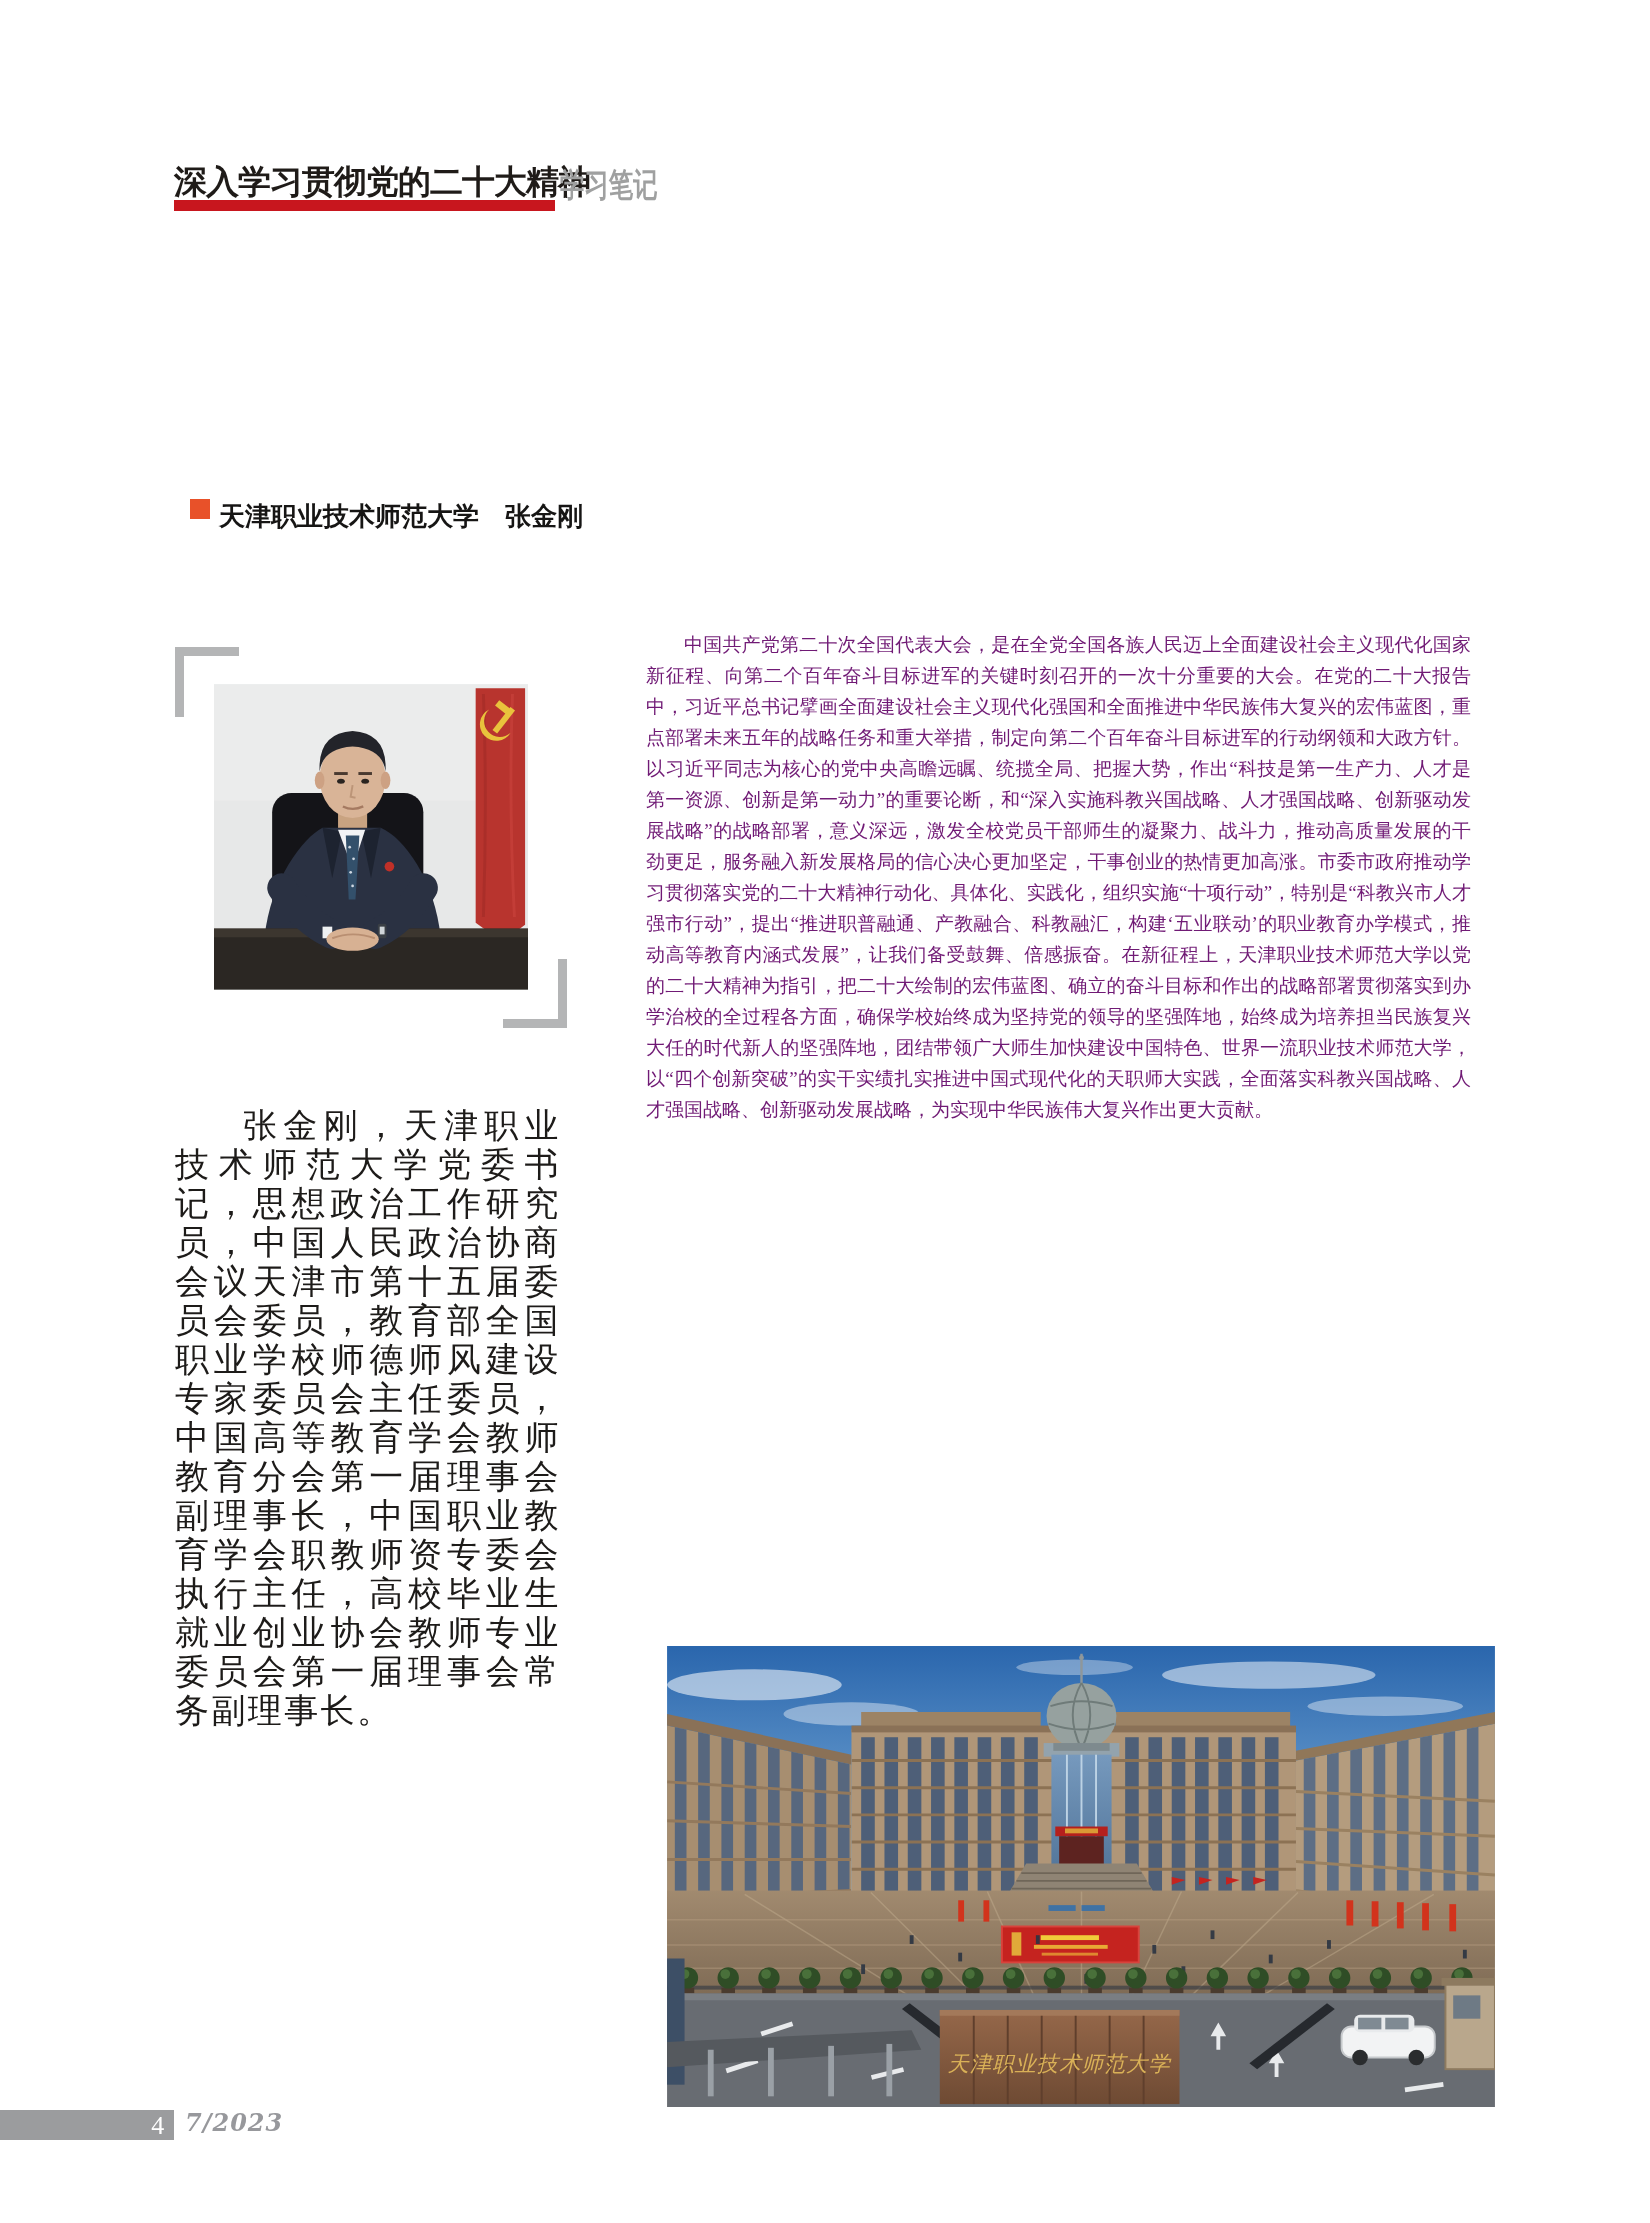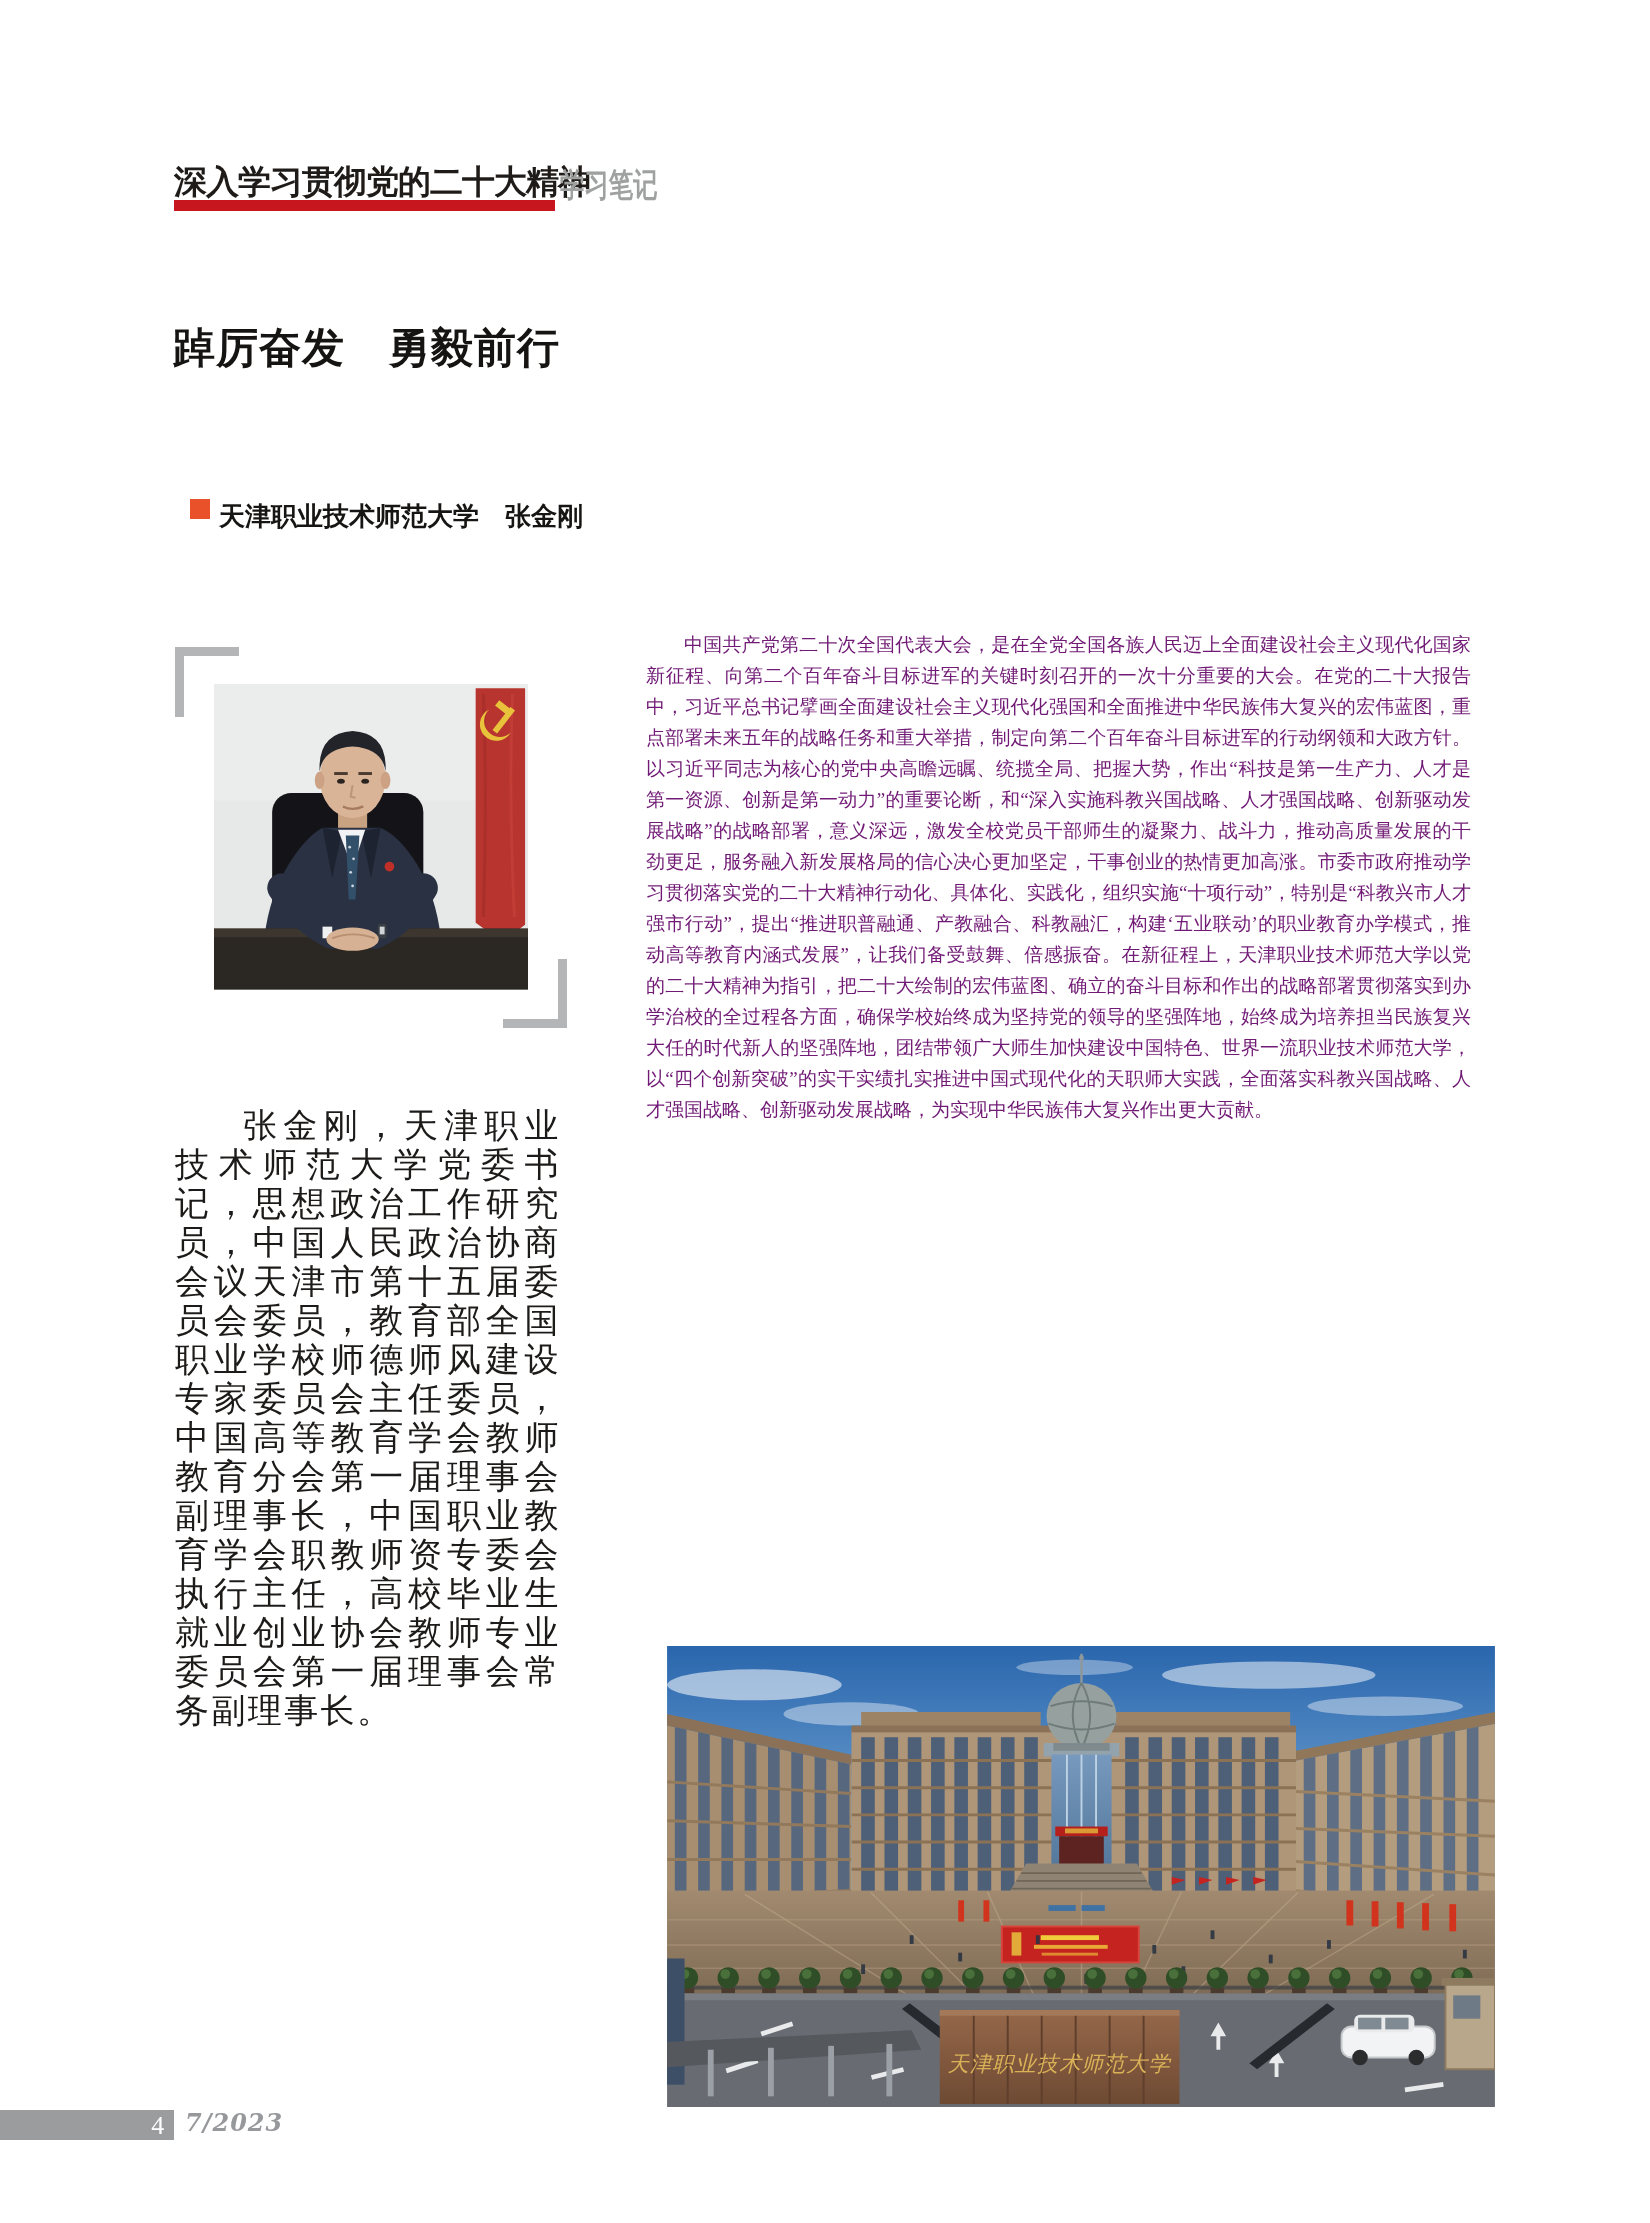--- a/index.html
+++ b/index.html
@@ -47,21 +47,20 @@
 </style>
 </head>
 <body>
 
 <div class="page">
 
   <div class="series-label">深入学习贯彻党的二十大精神</div>
   <div class="series-underline"></div>
   <div class="series-tag">学习笔记</div>
 
-  <div class="kicker">踔厉奋发　勇毅前行</div>
   <div class="byline">
     <span class="byline-square"></span>
     <span class="byline-text">天津职业技术师范大学　张金刚</span>
   </div>
 
   <div class="bracket-tl"></div>
   <div class="bracket-br"></div>
 
   <div class="portrait">
     <svg width="314" height="306" viewBox="0 0 324 315" xmlns="http://www.w3.org/2000/svg">

